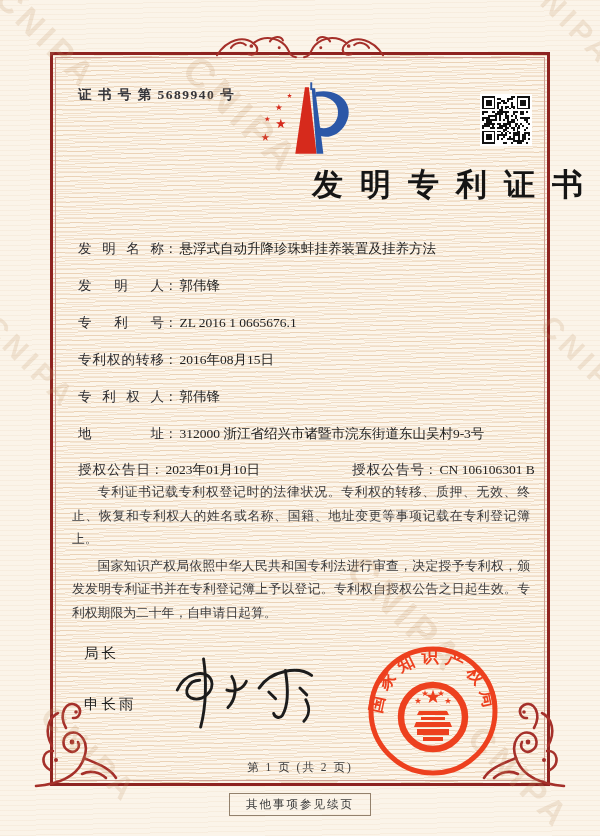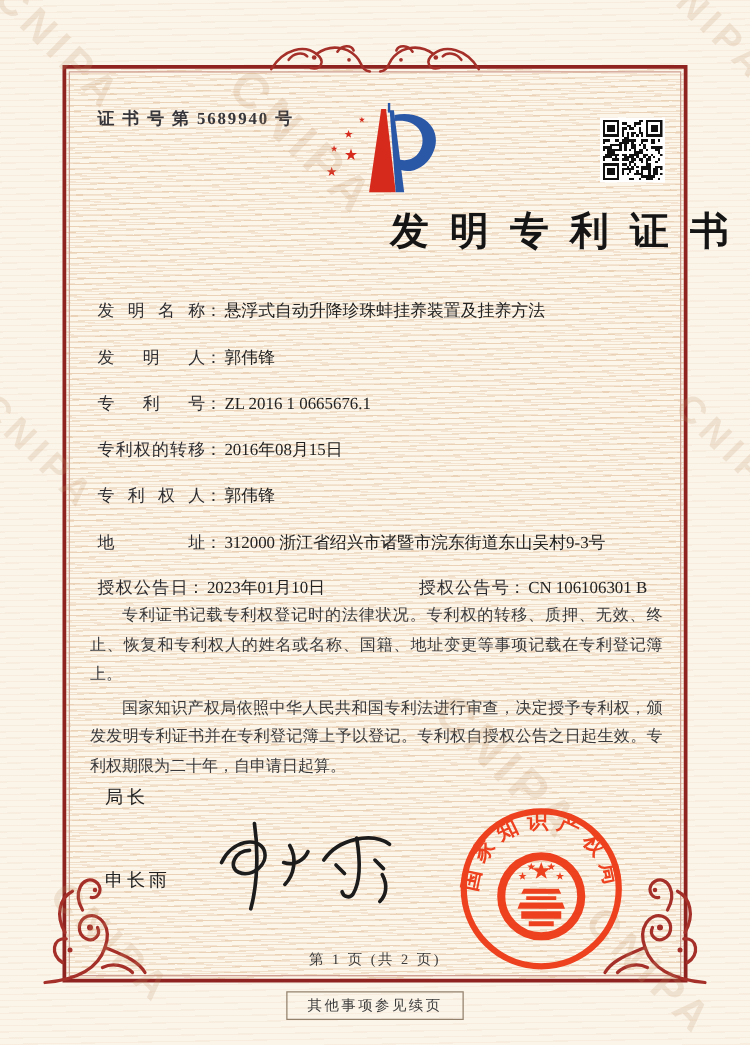--- a/index.html
+++ b/index.html
@@ -37,27 +37,27 @@
   .title{
     position:absolute;left:0;right:0;top:164px;text-align:right;
     font-size:31px;font-weight:bold;letter-spacing:17px;text-indent:17px;color:#151515;z-index:3;
   }
   
   .fields{position:absolute;left:78px;top:240px;width:454px;font-size:13.5px;z-index:3;}
   .frow{position:absolute;left:0;white-space:nowrap;}
   .f-label{display:inline-block;width:86px;text-align:justify;text-align-last:justify;color:#2c2c30;}
   .f-colon{margin-right:2px;}
   .f-value{color:#222;margin-top:19px;}
-  .grant2{position:absolute;left:257px;top:0;white-space:nowrap;}
+  .grant2{position:absolute;left:274px;top:0;white-space:nowrap;}
   .grant2 .f-label{width:72px;}
   
   .body-text{position:absolute;left:72px;top:481px;width:458px;font-size:12.8px;line-height:23.5px;color:#3a3a3c;text-align:justify;z-index:3;}
   .body-text p{margin:0 0 3px 0;text-indent:2em;}
   
-  .sig-title{position:absolute;left:84px;top:628px;font-size:14.5px;letter-spacing:3px;color:#222;z-index:3;}
+  .sig-title{position:absolute;left:84px;top:644px;font-size:14.5px;letter-spacing:3px;color:#222;z-index:3;}
   .sig-name{position:absolute;left:84px;top:695px;font-size:14.5px;letter-spacing:3px;color:#222;z-index:3;}
   .sig-script{position:absolute;left:150px;top:648px;z-index:3;}
   
   .seal{position:absolute;left:363px;top:641px;z-index:7;opacity:0.96;}
   
   .pagenum{position:absolute;left:0;right:0;top:760px;text-align:center;font-size:11.5px;letter-spacing:2px;color:#3c3c3c;z-index:3;}
   .footer-box{
     position:absolute;left:50%;top:793px;transform:translateX(-50%);
     border:1px solid #93816c;padding:3px 16px;font-size:11.5px;letter-spacing:2px;color:#3c3c3c;background:transparent;z-index:3;
   }

